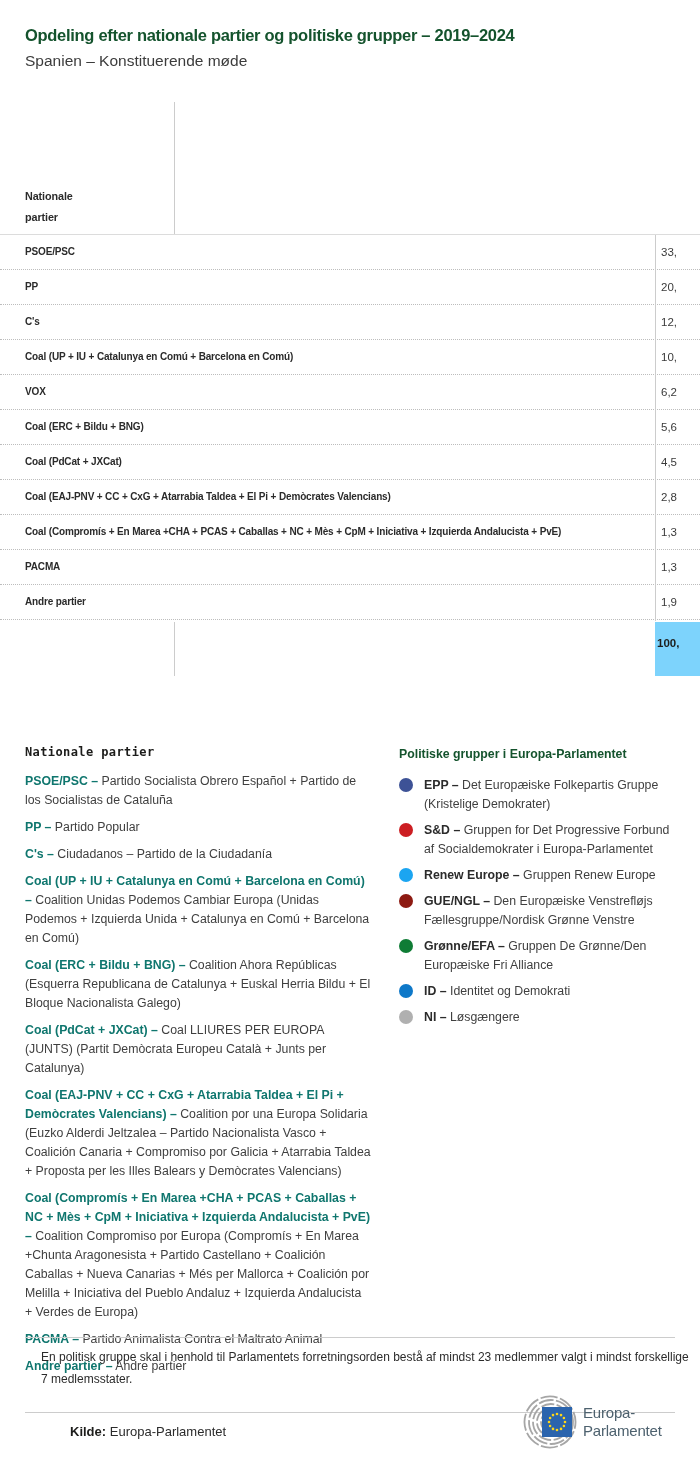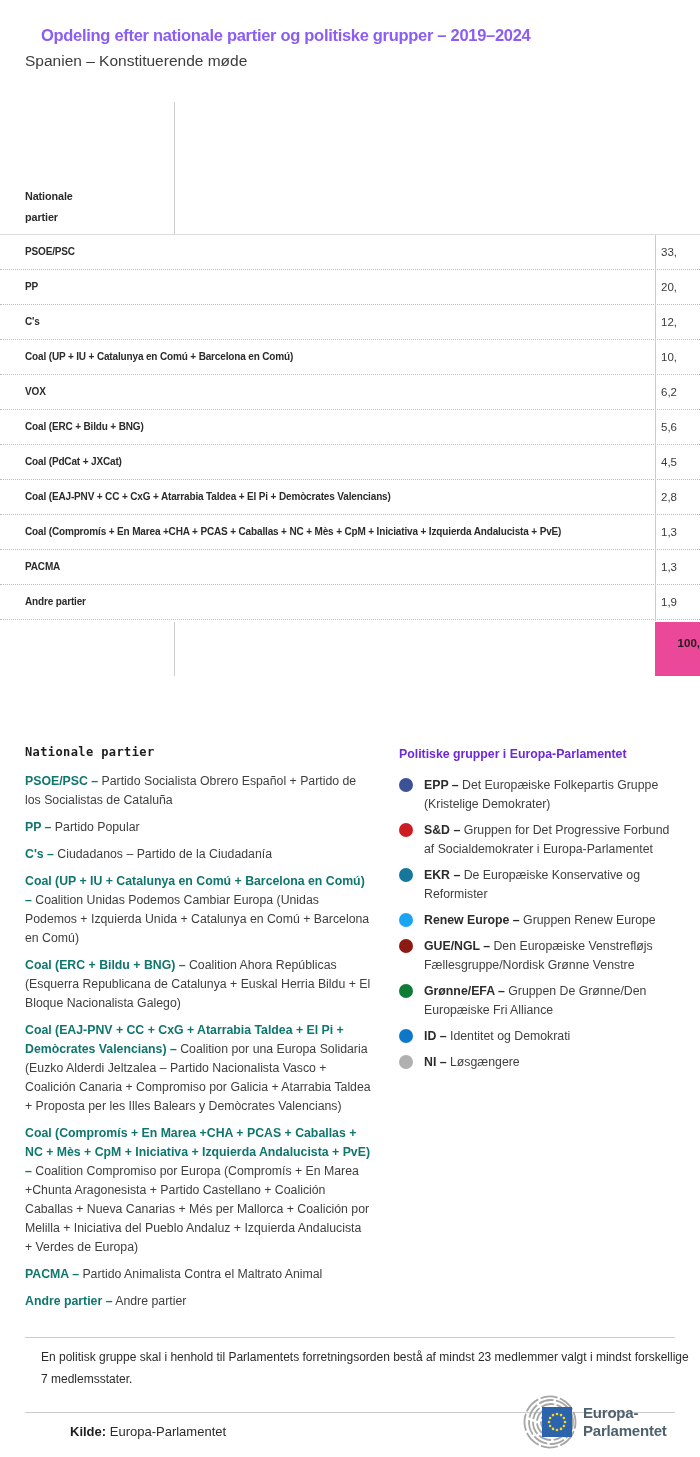--- a/index.html
+++ b/index.html
@@ -1,21 +1,21 @@
 <!DOCTYPE html>
 <html><head>
 <meta charset="utf-8">
 <style>
   html,body{margin:0;padding:0;}
   body{
     width:700px;height:1457px;background:#ffffff;position:relative;
     font-family:"Liberation Sans", sans-serif;color:#2b2b2b;overflow:hidden;
   }
-  .title{position:absolute;left:41px;top:26px;font-size:16.5px;font-weight:700;
-    letter-spacing:-0.3px;color:#8b5cf6;white-space:nowrap;}
+  .title{position:absolute;left:25px;top:26px;font-size:16.5px;font-weight:700;
+    letter-spacing:-0.3px;color:#14532d;white-space:nowrap;}
   .subtitle{position:absolute;left:25px;top:52px;font-size:15.5px;font-weight:400;
     color:#3c3c3c;white-space:nowrap;}
 
   
   .tbl-head-vline{position:absolute;left:174px;top:102px;width:1px;height:132px;background:#cccccc;}
   .tbl-head-hline{position:absolute;left:0;top:234px;width:700px;height:1px;background:#dcdcdc;}
   .col-label{position:absolute;left:25px;top:186px;width:50px;font-size:10.8px;font-weight:700;
     line-height:21px;letter-spacing:-0.1px;overflow-wrap:anywhere;word-break:break-word;color:#2b2b2b;}
 
   
@@ -23,45 +23,45 @@
   .tbl-row{position:relative;height:34px;border-bottom:1px dotted #bdbdbd;}
   .tbl-row .party{position:absolute;left:25px;top:0;line-height:34px;font-size:10px;
     font-weight:700;white-space:nowrap;letter-spacing:-0.15px;color:#2b2b2b;}
   .tbl-row .val{position:absolute;left:661px;top:0;line-height:34px;font-size:11.5px;
     color:#3a3a3a;white-space:nowrap;}
   .val-col-line{position:absolute;left:655px;top:235px;width:1px;height:386px;background:#cccccc;}
 
   
   .total-row{position:absolute;left:0;top:621px;width:700px;height:55px;}
   .total-vline{position:absolute;left:174px;top:1px;width:1px;height:54px;background:#cccccc;}
-  .total-cell{position:absolute;left:655px;top:1px;width:45px;height:54px;background:#ec4899;text-align:right;}
+  .total-cell{position:absolute;left:655px;top:1px;width:45px;height:54px;background:#7dd3fc;}
   .total-cell span{display:block;margin:15px 0 0 2px;font-weight:700;font-size:11.5px;color:#1d1d1b;}
 
   
   .legend-left{position:absolute;left:25px;top:745px;width:346px;}
   .legend-left h3{font-family:"DejaVu Sans Mono", monospace;font-size:12px;font-weight:700;
     margin:0 0 13px 0;letter-spacing:0.4px;color:#1d1d1b;}
   .l-item{font-size:12.3px;line-height:19px;margin-bottom:8px;color:#3f3f3f;}
   .l-item b{color:#0f766e;}
 
   .legend-right{position:absolute;left:399px;top:747px;width:274px;}
-  .legend-right h3{font-size:12.3px;font-weight:700;margin:0 0 15px 0;color:#6d28d9;}
+  .legend-right h3{font-size:12.3px;font-weight:700;margin:0 0 15px 0;color:#14532d;}
   .g-item{position:relative;padding-left:25px;font-size:12.3px;line-height:19px;
     margin-bottom:7px;color:#3f3f3f;}
   .g-dot{position:absolute;left:0;top:2px;width:14px;height:14px;border-radius:50%;background:#999;}
   .g-item b{color:#2b2b2b;}
 
   
   .rule{position:absolute;left:25px;width:650px;height:1px;background:#cccccc;}
   .rule-1{top:1337px;} .rule-2{top:1412px;}
   .note{position:absolute;left:25px;top:1346px;width:648px;font-size:12px;line-height:22px;color:#2b2b2b;margin-left:16px;}
   .source{position:absolute;left:25px;top:1424px;font-size:13px;color:#2b2b2b;margin-left:45px;}
   .source b{color:#1d1d1b;}
   .logo{position:absolute;left:511px;top:1395px;height:54px;display:flex;align-items:center;}
-  .logo-text{font-size:15px;font-weight:700;color:#4d616e;line-height:18px;
+  .logo-text{font-size:15px;font-weight:400;color:#4d616e;line-height:18px;
     letter-spacing:-0.2px;margin-left:6px;white-space:nowrap;}
 </style>
 </head>
 <body>
 
 <div class="title">Opdeling efter nationale partier og politiske grupper – 2019–2024</div>
 <div class="subtitle">Spanien – Konstituerende møde</div>
 
 <div class="tbl-head-vline"></div>
 <div class="col-label">Nationale partier</div>
@@ -122,31 +122,31 @@
   </div>
 </div>
 
 <div class="legend-left">
   <h3>Nationale partier</h3>
   <div class="l-item"><b>PSOE/PSC –</b> <span>Partido Socialista Obrero Español + Partido de los Socialistas de Cataluña</span></div>
   <div class="l-item"><b>PP –</b> <span>Partido Popular</span></div>
   <div class="l-item"><b>C's –</b> <span>Ciudadanos – Partido de la Ciudadanía</span></div>
   <div class="l-item"><b>Coal (UP + IU + Catalunya en Comú + Barcelona en Comú) –</b> <span>Coalition Unidas Podemos Cambiar Europa (Unidas Podemos + Izquierda Unida + Catalunya en Comú + Barcelona en Comú)</span></div>
   <div class="l-item"><b>Coal (ERC + Bildu + BNG) –</b> <span>Coalition Ahora Repúblicas (Esquerra Republicana de Catalunya + Euskal Herria Bildu + El Bloque Nacionalista Galego)</span></div>
+  <div class="l-item"><b>Coal (PdCat + JXCat) –</b> <span>Coal LLIURES PER EUROPA (JUNTS) (Partit Demòcrata Europeu Català + Junts per Catalunya)</span></div>
   <div class="l-item"><b>Coal (EAJ-PNV + CC + CxG + Atarrabia Taldea + El Pi + Demòcrates Valencians) –</b> <span>Coalition por una Europa Solidaria (Euzko Alderdi Jeltzalea – Partido Nacionalista Vasco + Coalición Canaria + Compromiso por Galicia + Atarrabia Taldea + Proposta per les Illes Balears y Demòcrates Valencians)</span></div>
   <div class="l-item"><b>Coal (Compromís + En Marea +CHA + PCAS + Caballas + NC + Mès + CpM + Iniciativa + Izquierda Andalucista + PvE) –</b> <span>Coalition Compromiso por Europa (Compromís + En Marea +Chunta Aragonesista + Partido Castellano + Coalición Caballas + Nueva Canarias + Més per Mallorca + Coalición por Melilla + Iniciativa del Pueblo Andaluz + Izquierda Andalucista + Verdes de Europa)</span></div>
   <div class="l-item"><b>PACMA –</b> <span>Partido Animalista Contra el Maltrato Animal</span></div>
   <div class="l-item"><b>Andre partier –</b> <span>Andre partier</span></div>
 </div>
 
 <div class="legend-right">
   <h3>Politiske grupper i Europa-Parlamentet</h3>
   <div class="g-item"><span class="g-dot" style="background-color: rgb(61, 82, 150);"></span><b>EPP –</b> <span>Det Europæiske Folkepartis Gruppe (Kristelige Demokrater)</span></div>
   <div class="g-item"><span class="g-dot" style="background-color: rgb(204, 30, 34);"></span><b>S&amp;D –</b> <span>Gruppen for Det Progressive Forbund af Socialdemokrater i Europa-Parlamentet</span></div>
-  <div class="g-item"><span class="g-dot" style="background-color: rgb(21, 119, 155);"></span><b>EKR –</b> <span>De Europæiske Konservative og Reformister</span></div>
   <div class="g-item"><span class="g-dot" style="background-color: rgb(27, 165, 241);"></span><b>Renew Europe –</b> <span>Gruppen Renew Europe</span></div>
   <div class="g-item"><span class="g-dot" style="background-color: rgb(141, 26, 18);"></span><b>GUE/NGL –</b> <span>Den Europæiske Venstrefløjs Fællesgruppe/Nordisk Grønne Venstre</span></div>
   <div class="g-item"><span class="g-dot" style="background-color: rgb(15, 124, 53);"></span><b>Grønne/EFA –</b> <span>Gruppen De Grønne/Den Europæiske Fri Alliance</span></div>
   <div class="g-item"><span class="g-dot" style="background-color: rgb(14, 120, 200);"></span><b>ID –</b> <span>Identitet og Demokrati</span></div>
   <div class="g-item"><span class="g-dot" style="background-color: rgb(176, 176, 176);"></span><b>NI –</b> <span>Løsgængere</span></div>
 </div>
 
 <div class="rule rule-1"></div>
 <div class="note">En politisk gruppe skal i henhold til Parlamentets forretningsorden bestå af mindst 23 medlemmer valgt i mindst forskellige 7 medlemsstater.</div>
 <div class="rule rule-2"></div>

